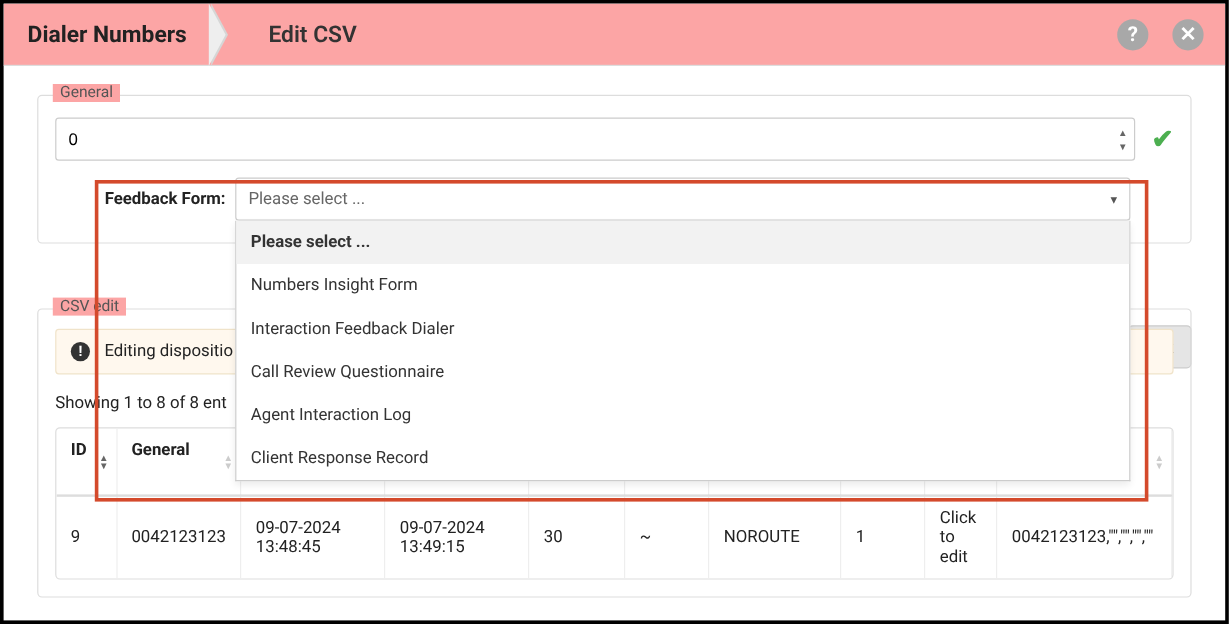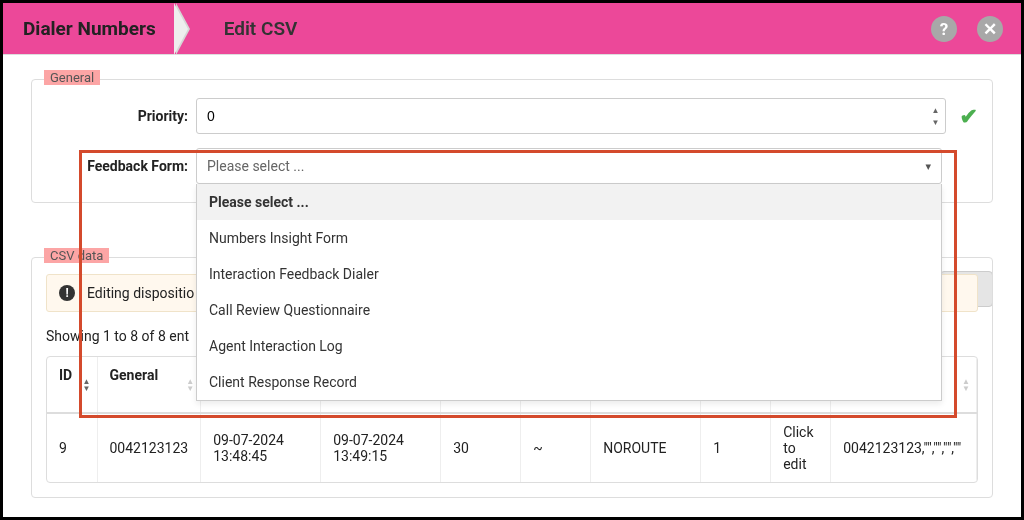--- a/index.html
+++ b/index.html
@@ -8,21 +8,21 @@
       font-size: 14px;
       color: #222;
       background: #fff;
       width: 1024px;
       height: 520px;
       border: 3px solid #000;
       position: relative;
       overflow: hidden;
     }
     .header {
-      background: #ec4899;
+      background: #fca5a5;
       height: 52px;
       display: flex;
       align-items: center;
       position: relative;
       border-bottom: 1px solid #ddd;
     }
     .breadcrumb-root {
       font-weight: 700;
       font-size: 19px;
       padding: 0 18px 0 20px;
@@ -293,21 +293,20 @@
     <div class="icon-circle">✕</div>
   </div>
 </div>
 
 <div class="content">
 
   <div class="fieldset">
     <div class="legend">General</div>
 
     <div class="form-row">
-      <div class="form-label">Priority:</div>
       <div class="form-field">
         <input class="num-input" value="0" style="">
         <div class="spin-btns">
           <div class="spin">▲</div>
           <div class="spin">▼</div>
         </div>
       </div>
       <div class="check-icon">✔</div>
     </div>
 
@@ -326,21 +325,21 @@
           <div class="dd-option">Client Response Record</div>
         </div>
       </div>
       <div style="width:36px"></div>
     </div>
   </div>
 
   <button class="btn-back">ack</button>
 
   <div class="csv-fieldset">
-    <div class="legend">CSV data</div>
+    <div class="legend">CSV edit</div>
 
     <div class="warn-row">
       <div class="warn-icon">!</div>
       <span>Editing dispositio</span>
     </div>
 
     <div class="showing">Showing 1 to 8 of 8 ent</div>
 
     <div class="table-wrap">
       <table>

